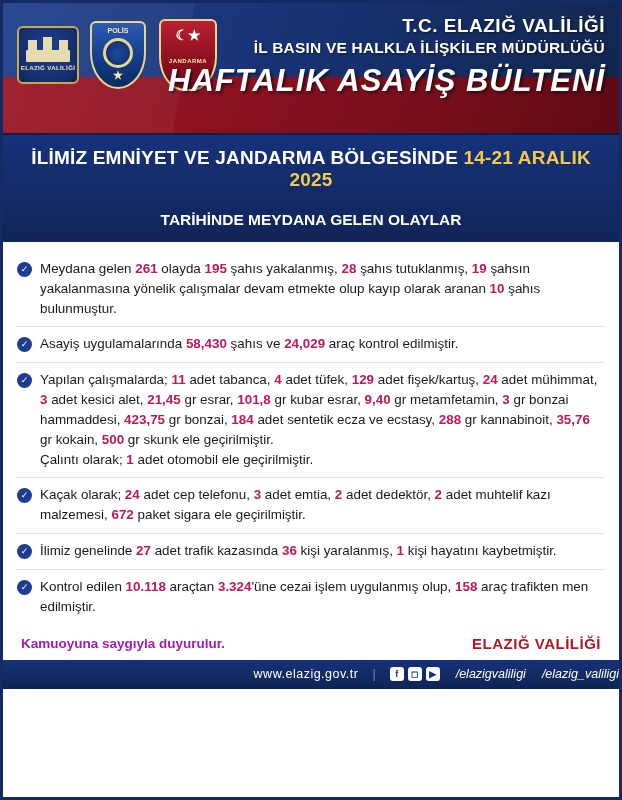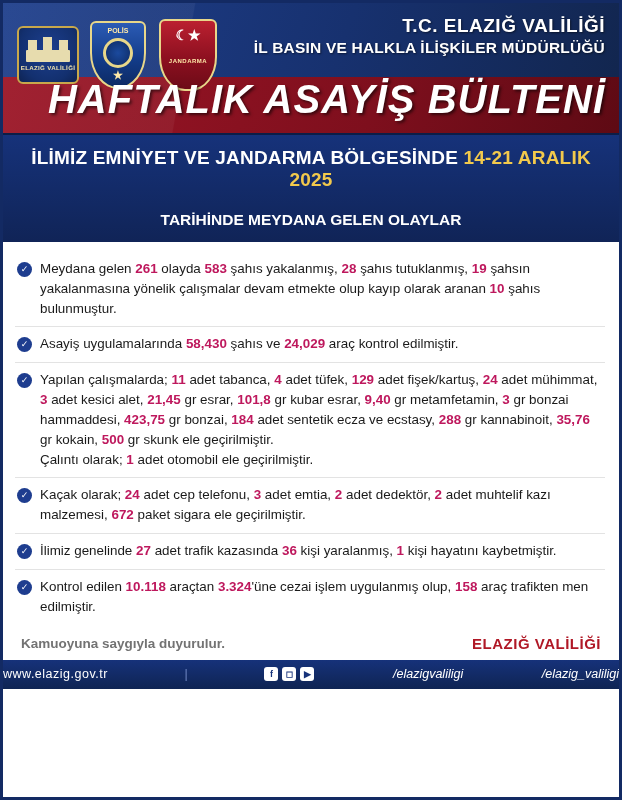--- a/index.html
+++ b/index.html
@@ -105,21 +105,21 @@
   }
   .h-line1 {
     font-size: 19px; font-weight: bold; letter-spacing: .5px;
     text-shadow: 1px 1px 2px rgba(0,0,0,.5);
   }
   .h-line2 {
     font-size: 15.5px; font-weight: bold; letter-spacing: .2px; margin-top: 2px;
     text-shadow: 1px 1px 2px rgba(0,0,0,.5);
   }
   .h-line3 {
-    font-size: 40px; font-weight: bold; letter-spacing: 1px; margin-top: 20px;
+    font-size: 31px; font-weight: bold; letter-spacing: 1px; margin-top: 6px;
     color: #ffffff;
     text-shadow: 2px 2px 3px rgba(0,0,0,.55);
     font-style: italic;
   }
 
   
   .titlebar {
     background: linear-gradient(180deg,#16327a 0%, #102457 100%);
     color: #ffffff;
     text-align: center;
@@ -161,30 +161,30 @@
   }
   .txt b { font-weight: bold; color: #be185d; }
 
   
   .footer-note {
     display: flex; justify-content: space-between; align-items: center;
     padding: 6px 18px 8px 18px;
     background: #ffffff;
   }
   .footer-left {
-    color: #737373; font-size: 13.5px; font-weight: bold;
+    color: #a21caf; font-size: 13.5px; font-weight: bold;
   }
   .footer-right {
     color: #b01826; font-size: 15px; font-weight: bold; letter-spacing: .5px;
   }
   .footerbar {
     background: linear-gradient(180deg,#16327a 0%, #0f2453 100%);
     color: #fff;
-    display: flex; align-items: center; justify-content: space-between;
-    gap: 5px;
+    display: flex; align-items: center; justify-content: flex-end;
+    gap: 14px;
     padding: 7px 0 8px;
     font-size: 12.5px;
   }
   .footerbar .site { letter-spacing: .5px; }
   .sep { color: #6d84c0; }
   .soc {
     display: inline-flex; gap: 4px; vertical-align: middle;
   }
   .soc span {
     width: 14px; height: 14px; border-radius: 3px;
@@ -241,21 +241,21 @@
   <div class="titlebar">
     <div class="t1">
       <span>İLİMİZ EMNİYET VE JANDARMA BÖLGESİNDE </span><span class="hl">14-21 ARALIK 2025</span>
     </div>
     <div class="t2">TARİHİNDE MEYDANA GELEN OLAYLAR</div>
   </div>
 
   <div class="content">
     <div class="item">
       <div class="bullet">✓</div>
-      <div class="txt">Meydana gelen <b>261</b> olayda <b>583</b> şahıs yakalanmış, <b>28</b> şahıs tutuklanmış, <b>19</b> şahsın yakalanmasına yönelik çalışmalar devam etmekte olup kayıp olarak aranan <b>10</b> şahıs bulunmuştur.</div>
+      <div class="txt">Meydana gelen <b>261</b> olayda <b>195</b> şahıs yakalanmış, <b>28</b> şahıs tutuklanmış, <b>19</b> şahsın yakalanmasına yönelik çalışmalar devam etmekte olup kayıp olarak aranan <b>10</b> şahıs bulunmuştur.</div>
     </div>
     <div class="item">
       <div class="bullet">✓</div>
       <div class="txt">Asayiş uygulamalarında <b>58,430</b> şahıs ve <b>24,029</b> araç kontrol edilmiştir.</div>
     </div>
     <div class="item">
       <div class="bullet">✓</div>
       <div class="txt">Yapılan çalışmalarda; <b>11</b> adet tabanca, <b>4</b> adet tüfek, <b>129</b> adet fişek/kartuş, <b>24</b> adet mühimmat, <b>3</b> adet kesici alet, <b>21,45</b> gr esrar, <b>101,8</b> gr kubar esrar, <b>9,40</b> gr metamfetamin, <b>3</b> gr bonzai hammaddesi, <b>423,75</b> gr bonzai, <b>184</b> adet sentetik ecza ve ecstasy, <b>288</b> gr kannabinoit, <b>35,76</b> gr kokain, <b>500</b> gr skunk ele geçirilmiştir.<br>Çalıntı olarak; <b>1</b> adet otomobil ele geçirilmiştir.</div>
     </div>
     <div class="item">

